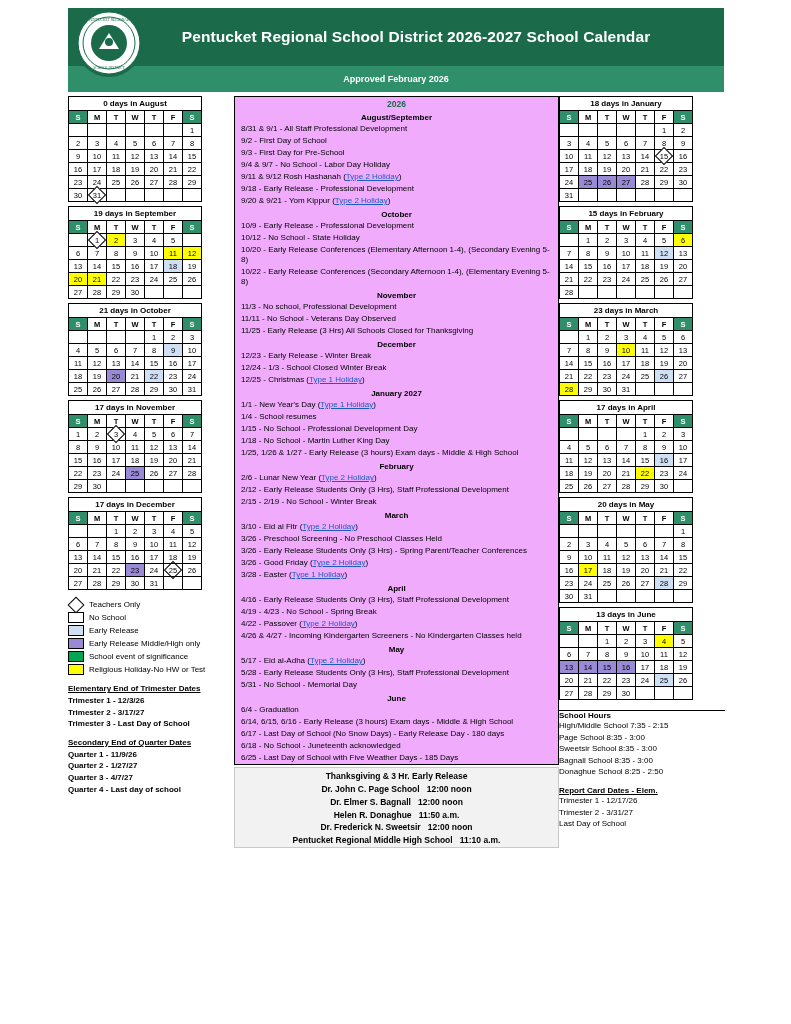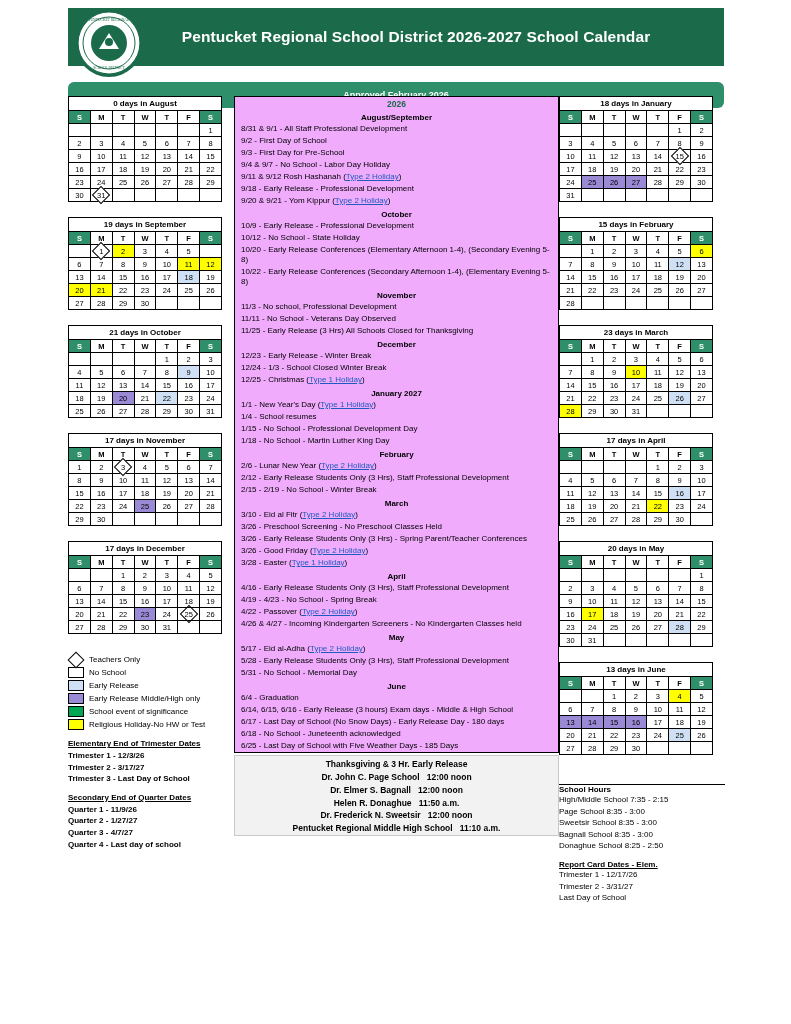--- a/index.html
+++ b/index.html
@@ -17,38 +17,38 @@
   
   .header {
     position: absolute; left: 68px; top: 8px; width: 656px; height: 58px;
     background: #1b6b4b; display: flex; align-items: center; justify-content: center;
   }
   .header-title {
     color: #ffffff; font-size: 15.5px; font-weight: bold; letter-spacing: .1px;
     text-align: center; padding-left: 40px;
   }
   .subheader {
-    position: absolute; left: 68px; top: 82px; width: 656px; height: 26px;
-    background: #2f8f6a; display: flex; align-items: center; justify-content: center; border-radius: 6px;
+    position: absolute; left: 68px; top: 66px; width: 656px; height: 26px;
+    background: #2f8f6a; display: flex; align-items: center; justify-content: center;
   }
   .subheader-text { color: #ffffff; font-size: 9px; font-weight: bold; }
   .seal {
     position: absolute; left: 75px; top: 9px; width: 68px; height: 68px;
     border-radius: 50%; background: #1b6b4b;
     display: flex; align-items: center; justify-content: center;
   }
   .seal svg { display: block; }
 
   
   .col-left { position: absolute; left: 68px; top: 96px; width: 166px; }
   .col-mid  { position: absolute; left: 234px; top: 96px; width: 325px; }
   .col-right{ position: absolute; left: 559px; top: 96px; width: 166px; }
 
   
-  table.cal { border-collapse: collapse; width: 154px; table-layout: fixed; margin-bottom: 11px; }
+  table.cal { border-collapse: collapse; width: 134px; table-layout: fixed; margin-bottom: 0; }
   table.cal td, table.cal th { border: 1px solid #000; height: 13px; text-align: center;
     font-size: 7.5px; padding: 0; vertical-align: middle; }
   table.cal th.mhead {
     font-size: 8px; font-weight: bold; height: 14px; background: #fff; border: 1px solid #000;
   }
   table.cal td.dow { font-weight: bold; font-size: 7.5px; background:#fff; }
   table.cal td.sat-dow, table.cal td.sun-dow { background: #2f8f6a; color: #fff; }
   td.empty { background: #fff; }
   
   td.no-school { background:#ffffff; }
@@ -97,21 +97,21 @@
   
   .thanks-box {
     width:325px; border:1px solid #c9c9c9; background:#f2f2f2; margin-top:2px; padding:3px 0 0;
     text-align:center;
   }
   .thanks-title { font-weight:bold; font-size:8.5px; margin-bottom:2px; }
   .thanks-line { font-weight:bold; font-size:8.5px; line-height:1.5; }
   .thanks-line .nm { display:inline-block; }
 
   
-  .info-box { width:166px; margin-top:14px; }
+  .info-box { width:166px; margin-top:6px; }
   .info-title { font-size:8px; font-weight:bold; }
   .info-line { font-size:8px; line-height:1.45; }
   .info-sub { font-size:8px; font-weight:bold; text-decoration:underline; margin-top:8px; }
   .sep-line { border-top:1px solid #000; margin-top:2px; }
 </style>
 </head>
 <body>
 
 <div class="page">
 
@@ -521,20 +521,21 @@
           <div class="line">11/25 - Early Release (3 Hrs)  All Schools Closed for Thanksgiving</div>
           <div class="mname">December</div>
           <div class="line">12/23 - Early Release - Winter Break</div>
           <div class="line">12/24 - 1/3 - School Closed Winter Break</div>
           <div class="line">12/25 - Christmas (<a href="#">Type 1 Holiday</a>)</div>
           <div class="mname">January 2027</div>
           <div class="line">1/1 - New Year's Day (<a href="#">Type 1 Holiday</a>)</div>
           <div class="line">1/4 - School resumes</div>
           <div class="line">1/15 - No School - Professional Development Day</div>
           <div class="line">1/18 - No School - Martin Luther King Day</div>
+          <div class="line">1/25, 1/26 &amp; 1/27 - Early Release (3 hours) Exam days - Middle &amp; High School</div>
           <div class="mname">February</div>
           <div class="line">2/6 - Lunar New Year (<a href="#">Type 2 Holiday</a>)</div>
           <div class="line">2/12 - Early Release Students Only (3 Hrs), Staff Professional Development</div>
           <div class="line">2/15 - 2/19 - No School - Winter Break</div>
           <div class="mname">March</div>
           <div class="line">3/10 - Eid al Fitr (<a href="#">Type 2 Holiday</a>)</div>
           <div class="line">3/26 - Preschool Screening - No Preschool Classes Held</div>
           <div class="line">3/26 - Early Release Students Only (3 Hrs) - Spring Parent/Teacher Conferences</div>
           <div class="line">3/26 - Good Friday (<a href="#">Type 2 Holiday</a>)</div>
           <div class="line">3/28 - Easter (<a href="#">Type 1 Holiday</a>)</div>

